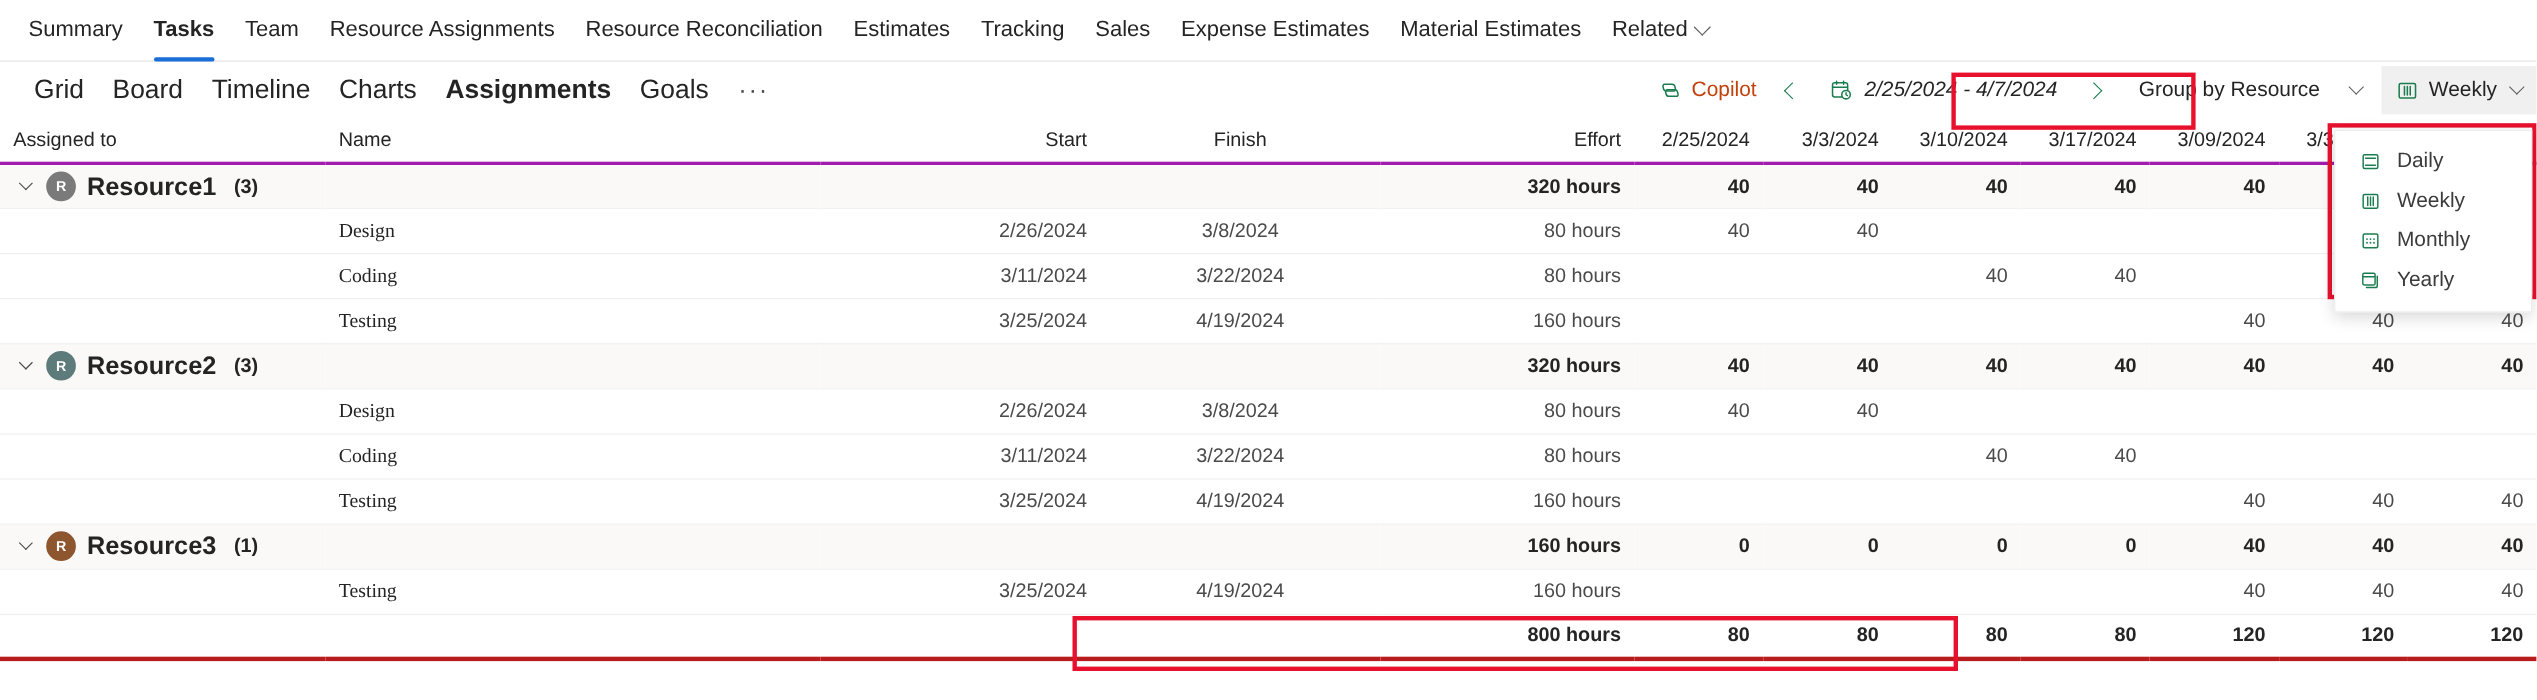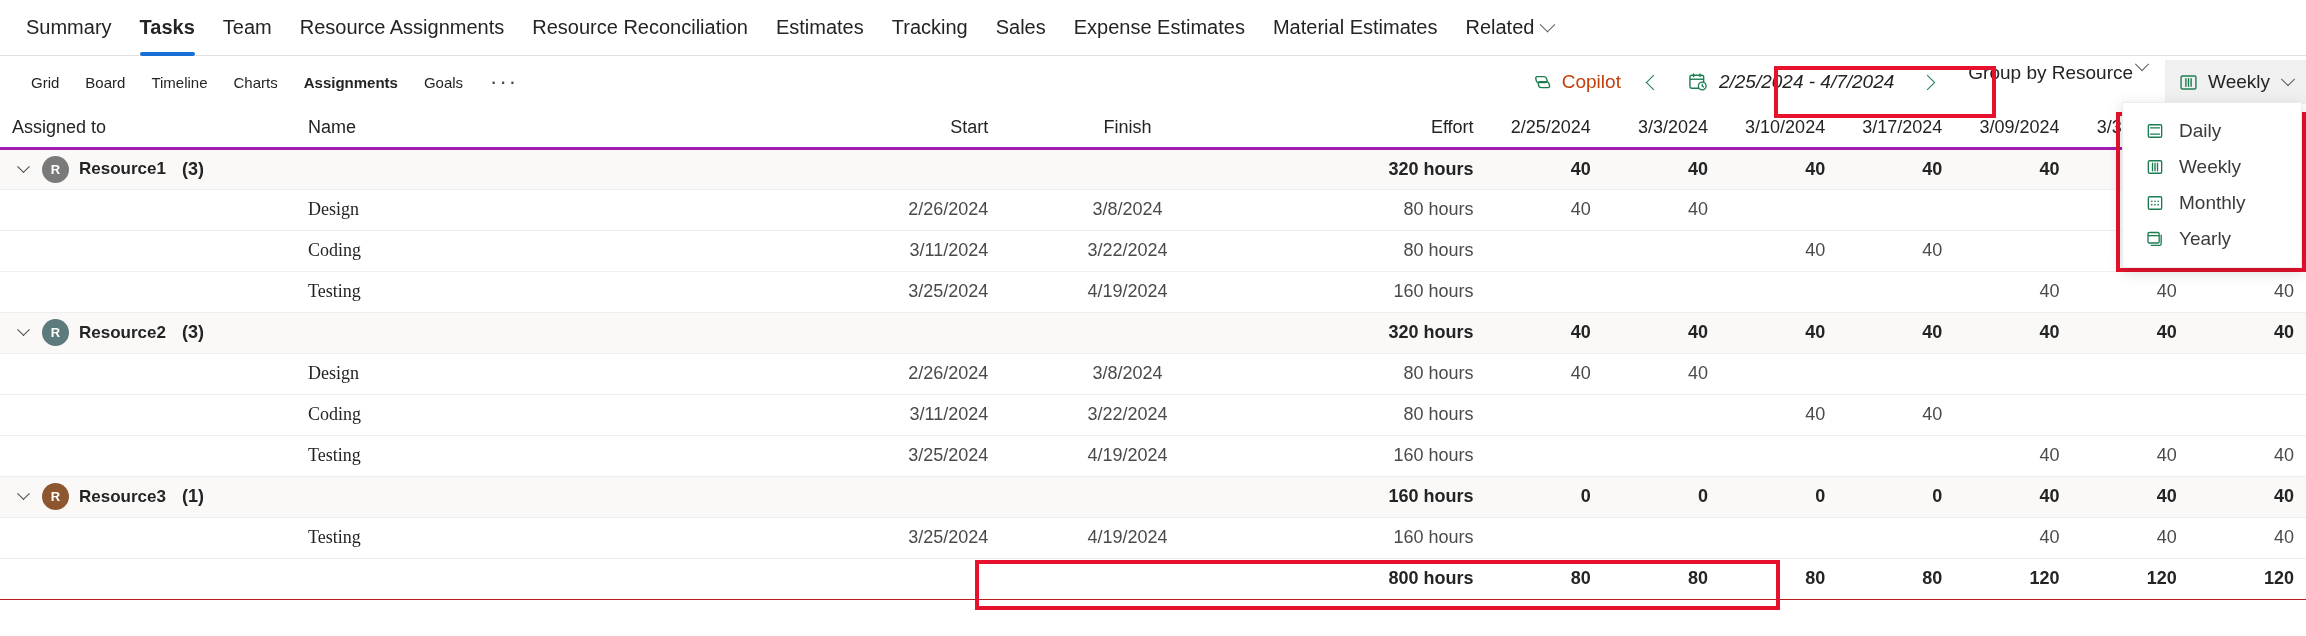--- a/index.html
+++ b/index.html
@@ -56,21 +56,21 @@
     display: flex;
     align-items: center;
     padding-left: 18px;
     position: relative;
   }
   .view-tab {
     padding: 0 13px;
     height: 40px;
     display: flex;
     align-items: center;
-    font-size: 15px;
+    font-size: 24px;
     color: #242424;
     white-space: nowrap;
     cursor: pointer;
   }
   .view-tab.active { font-weight: 700; }
   .view-more {
     padding: 0 14px;
     font-size: 22px;
     letter-spacing: 2px;
     color: #424242;
@@ -108,21 +108,21 @@
   }
   .arrow-left .arrow-glyph { transform: rotate(-135deg); }
   .arrow-right .arrow-glyph { transform: rotate(45deg); }
   .daterange-label {
     display: flex; align-items: center; gap: 10px;
     padding: 0 16px; height: 40px;
     font-size: 19px; color: #242424;
     white-space: nowrap; cursor: pointer; font-style: italic;
   }
   .groupby-btn {
-    display: flex; align-items: flex-start; gap: 0;
+    display: flex; align-items: center; gap: 24px;
     padding: 0 12px; height: 40px;
     font-size: 19px; color: #242424;
     white-space: nowrap; cursor: pointer;
     margin-left: 6px;
   }
   .scale-btn {
     display: flex; align-items: center; gap: 9px;
     padding: 0 13px; height: 44px;
     font-size: 19px; color: #242424;
     background: #f0f0f0;
@@ -171,21 +171,21 @@
   tbody tr.task-row td { border-bottom: 1px solid #eeeeee; height: 41px; }
   tbody tr.group-row td {
     background: #faf9f8;
     font-weight: 700;
     height: 41px;
     border-bottom: 1px solid #f0f0f0;
   }
   tbody tr.total-row td {
     font-weight: 700;
     height: 41px;
-    border-bottom: 1px solid #b91c1c;
+    border-bottom: 4px solid #b91c1c;
   }
   tbody tr.task-row td.c-date,
   tbody tr.task-row td.c-start,
   tbody tr.task-row td.c-finish,
   tbody tr.task-row td.c-effort { color: #4a4a4a; }
 
   .group-cell {
     display: flex; align-items: center; gap: 10px;
     padding-left: 2px;
   }
@@ -199,21 +199,21 @@
     border-right: 1.8px solid #4a4a4a;
     border-bottom: 1.8px solid #4a4a4a;
     transform: rotate(45deg) translate(-2px,-2px);
   }
   .avatar {
     width: 27px; height: 27px; border-radius: 50%;
     display: inline-flex; align-items: center; justify-content: center;
     color: #ffffff; font-size: 13px; font-weight: 600;
     flex: 0 0 auto;
   }
-  .group-name { font-weight: 700; font-size: 17px; color: #242424; }
+  .group-name { font-weight: 700; font-size: 23px; color: #242424; }
   .group-count { font-weight: 700; font-size: 18px; color: #242424; margin-left: 6px; }
 
   .task-name { padding-left: 2px; font-family: Liberation Serif, serif; }
 
   
   .hl {
     position: absolute;
     border: 4px solid #e8112d;
     pointer-events: none;
     z-index: 40;
@@ -554,21 +554,21 @@
           <td class="c-date">120</td>
         </tr>
       </tbody>
   </table>
 </div>
 
 <div class="hl" style="left:1774px; top:66px; width:222px; height:52px;"></div>
 <div class="hl" style="left:2116px; top:112px; width:190px; height:160px;"></div>
 <div class="hl" style="left:975px; top:560px; width:805px; height:50px;"></div>
 
-<div class="flyout" style="left:2122px; top:102px; width:180px;" id="scale-flyout">
+<div class="flyout" style="left:2122px; top:118px; width:180px;" id="scale-flyout">
     <div class="flyout-item">
       <span>
         <svg width="20" height="20" viewBox="0 0 24 24" fill="none">
           <rect x="4" y="4.5" width="16" height="15" rx="1.6" stroke="#1b7d4f" stroke-width="1.6"></rect>
           <path d="M6.6 8.2h10.8M6.6 15.8h10.8" stroke="#1b7d4f" stroke-width="1.6" stroke-linecap="round"></path>
         </svg>
       </span>
       <span>Daily</span>
     </div>
     <div class="flyout-item">

